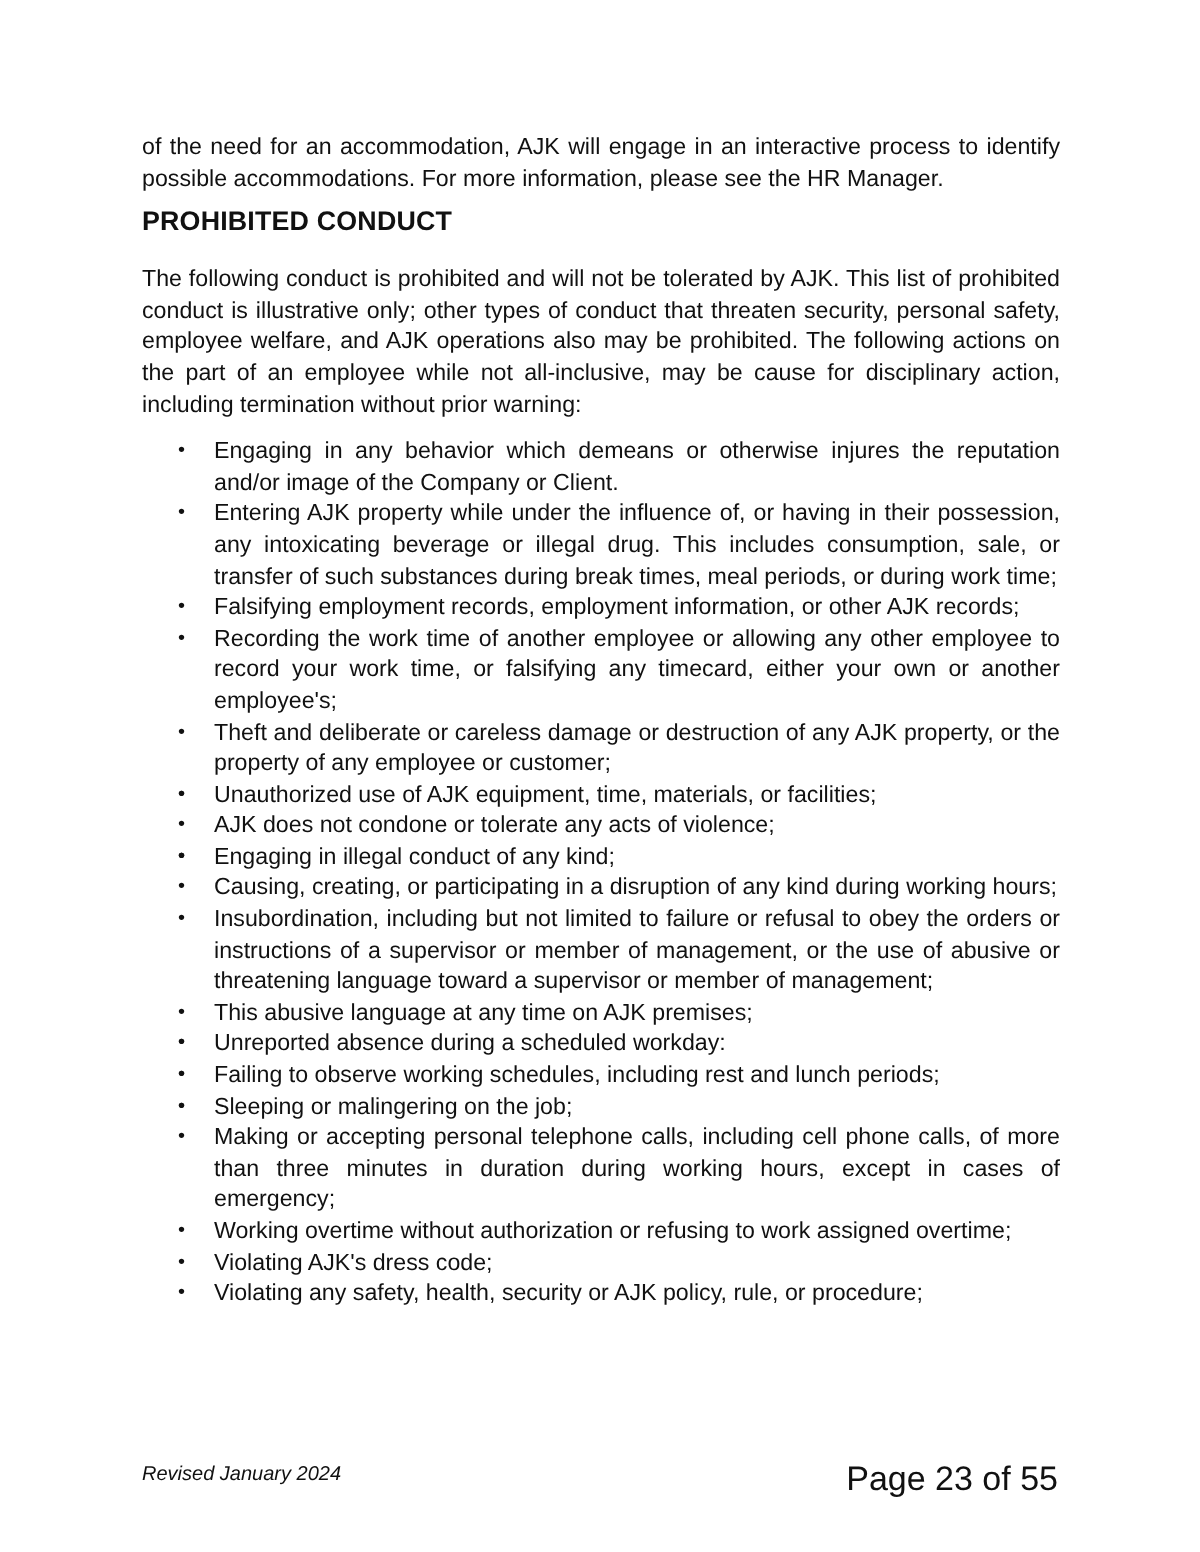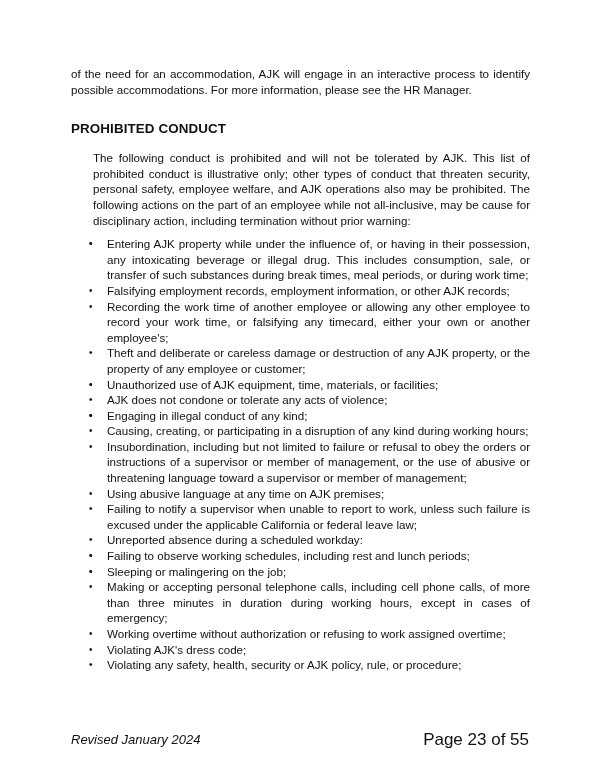--- a/index.html
+++ b/index.html
@@ -1,51 +1,51 @@
 <!DOCTYPE html>
 <html><head>
 <meta charset="utf-8">
 <style>
   html, body { margin: 0; padding: 0; background: #ffffff; }
   body { width: 600px; height: 776px; position: relative; overflow: hidden;
     font-family: "Liberation Sans", "DejaVu Sans", sans-serif; color: #111111; }
   .page { position: absolute; left: 71px; top: 66px; width: 459px; }
   p { margin: 0; font-size: 11.6px; line-height: 15.6px; text-align: justify; }
-  .intro { margin-bottom: 24px; }
+  .intro { margin-bottom: 6px; }
   h2 { margin: 0 0 13px 0; font-size: 13.4px; font-weight: bold; letter-spacing: 0.1px; line-height: 16px; }
-  .para { margin-bottom: 8px; margin-left: 22px; }
+  .para { margin-bottom: 8px; }
   ul { list-style: none; margin: 0; padding: 0; }
   li { position: relative; padding-left: 36px; font-size: 11.6px; line-height: 15.6px; text-align: justify; }
   li .bullet { position: absolute; left: 18px; top: 0; font-size: 10px; }
-  .footer-left { position: absolute; left: 71px; top: 732px; font-size: 13px; font-style: italic; }
+  .footer-left { position: absolute; left: 71px; top: 732px; font-size: 10px; font-style: italic; }
   .footer-right { position: absolute; right: 71px; top: 730px; font-size: 17px; }
 </style>
 </head>
 <body>
 
 <div class="page">
   <p class="intro">of the need for an accommodation, AJK will engage in an interactive process to identify possible accommodations.  For more information, please see the HR Manager.</p>
   <h2>PROHIBITED CONDUCT</h2>
   <p class="para">The following conduct is prohibited and will not be tolerated by AJK.  This list of prohibited conduct is illustrative only; other types of conduct that threaten security, personal safety, employee welfare, and AJK operations also may be prohibited.  The following actions on the part of an employee while not all-inclusive, may be cause for disciplinary action, including termination without prior warning:</p>
   <ul>
-    <li><span class="bullet">•</span></li>
+    <li><span class="bullet">•</span><span>Engaging in any behavior which demeans or otherwise injures the reputation and/or image of the Company or Client.</span></li>
     <li><span class="bullet">•</span><span>Entering AJK property while under the influence of, or having in their possession, any intoxicating beverage or illegal drug.  This includes consumption, sale, or transfer of such substances during break times, meal periods, or during work time;</span></li>
     <li><span class="bullet">•</span><span>Falsifying employment records, employment information, or other AJK records;</span></li>
     <li><span class="bullet">•</span><span>Recording the work time of another employee or allowing any other employee to record your work time, or falsifying any timecard, either your own or another employee's;</span></li>
     <li><span class="bullet">•</span><span>Theft and deliberate or careless damage or destruction of any AJK property, or the property of any employee or customer;</span></li>
     <li><span class="bullet">•</span></li>
     <li><span class="bullet">•</span><span>Unauthorized use of AJK equipment, time, materials, or facilities;</span></li>
     <li><span class="bullet">•</span><span>AJK does not condone or tolerate any acts of violence;</span></li>
     <li><span class="bullet">•</span></li>
     <li><span class="bullet">•</span></li>
     <li><span class="bullet">•</span><span>Engaging in illegal conduct of any kind;</span></li>
     <li><span class="bullet">•</span><span>Causing, creating, or participating in a disruption of any kind during working hours;</span></li>
     <li><span class="bullet">•</span><span>Insubordination, including but not limited to failure or refusal to obey the orders or instructions of a supervisor or member of management, or the use of abusive or threatening language toward a supervisor or member of management;</span></li>
-    <li><span class="bullet">•</span><span>Using abusive language at any time on AJK premises;</span></li>
-    <li><span class="bullet">•</span><span>Failing to notify a supervisor when unable to report to work, unless such failure is excused under the applicable California or federal leave law;</span></li>
+    <li><span class="bullet">•</span><span>This abusive language at any time on AJK premises;</span></li>
+    <li><span class="bullet">•</span></li>
     <li><span class="bullet">•</span><span>Unreported absence during a scheduled workday:</span></li>
     <li><span class="bullet">•</span></li>
     <li><span class="bullet">•</span><span>Failing to observe working schedules, including rest and lunch periods;</span></li>
     <li><span class="bullet">•</span></li>
     <li><span class="bullet">•</span><span>Sleeping or malingering on the job;</span></li>
     <li><span class="bullet">•</span><span>Making or accepting personal telephone calls, including cell phone calls, of more than three minutes in duration during working hours, except in cases of emergency;</span></li>
     <li><span class="bullet">•</span><span>Working overtime without authorization or refusing to work assigned overtime;</span></li>
     <li><span class="bullet">•</span><span>Violating AJK's dress code;</span></li>
     <li><span class="bullet">•</span><span>Violating any safety, health, security or AJK policy, rule, or procedure;</span></li>
 

